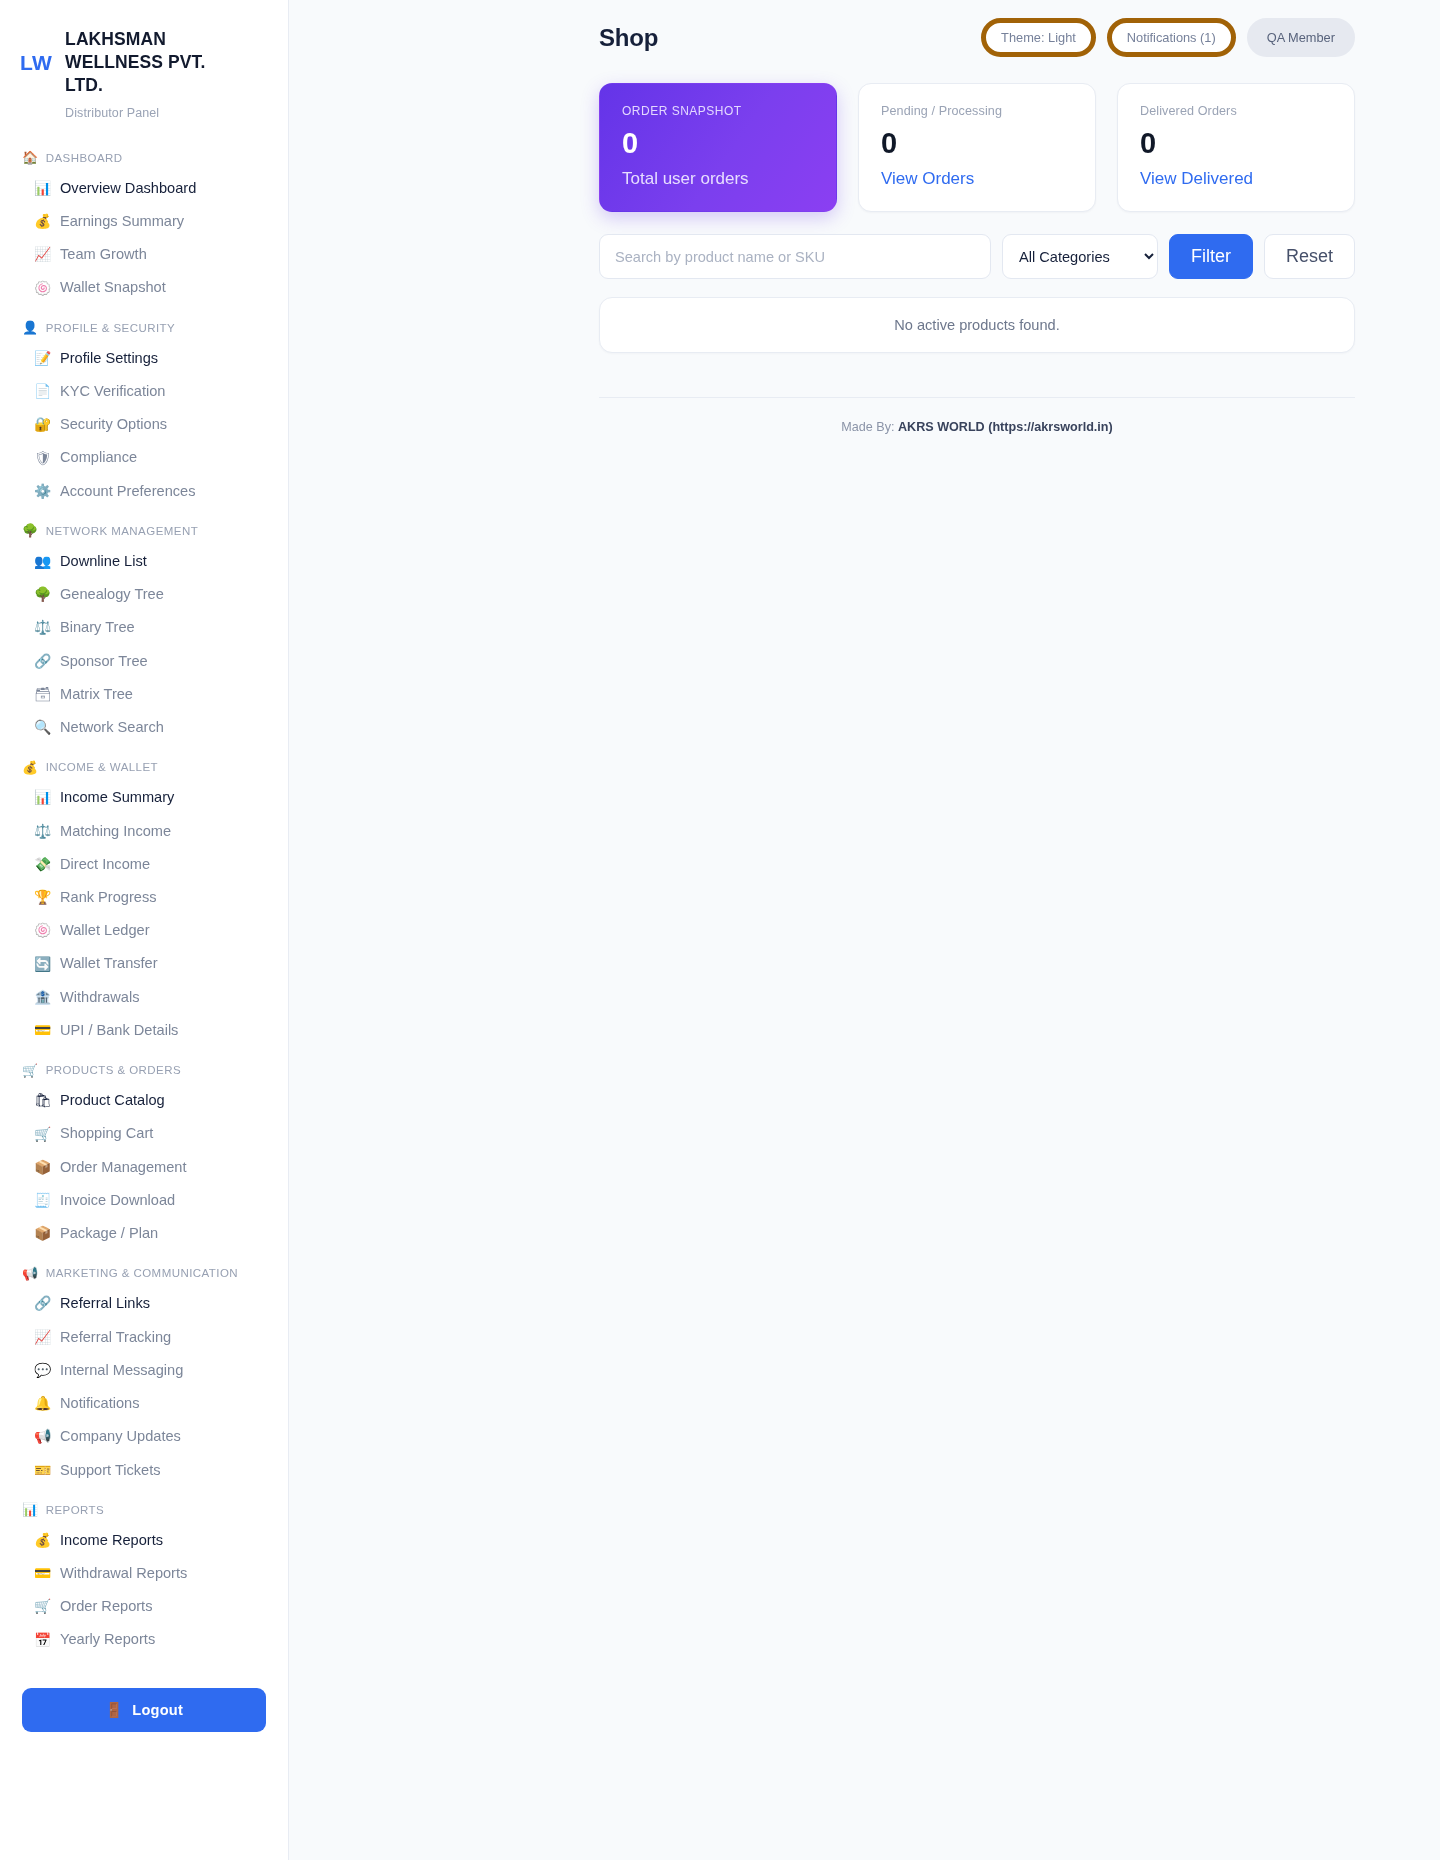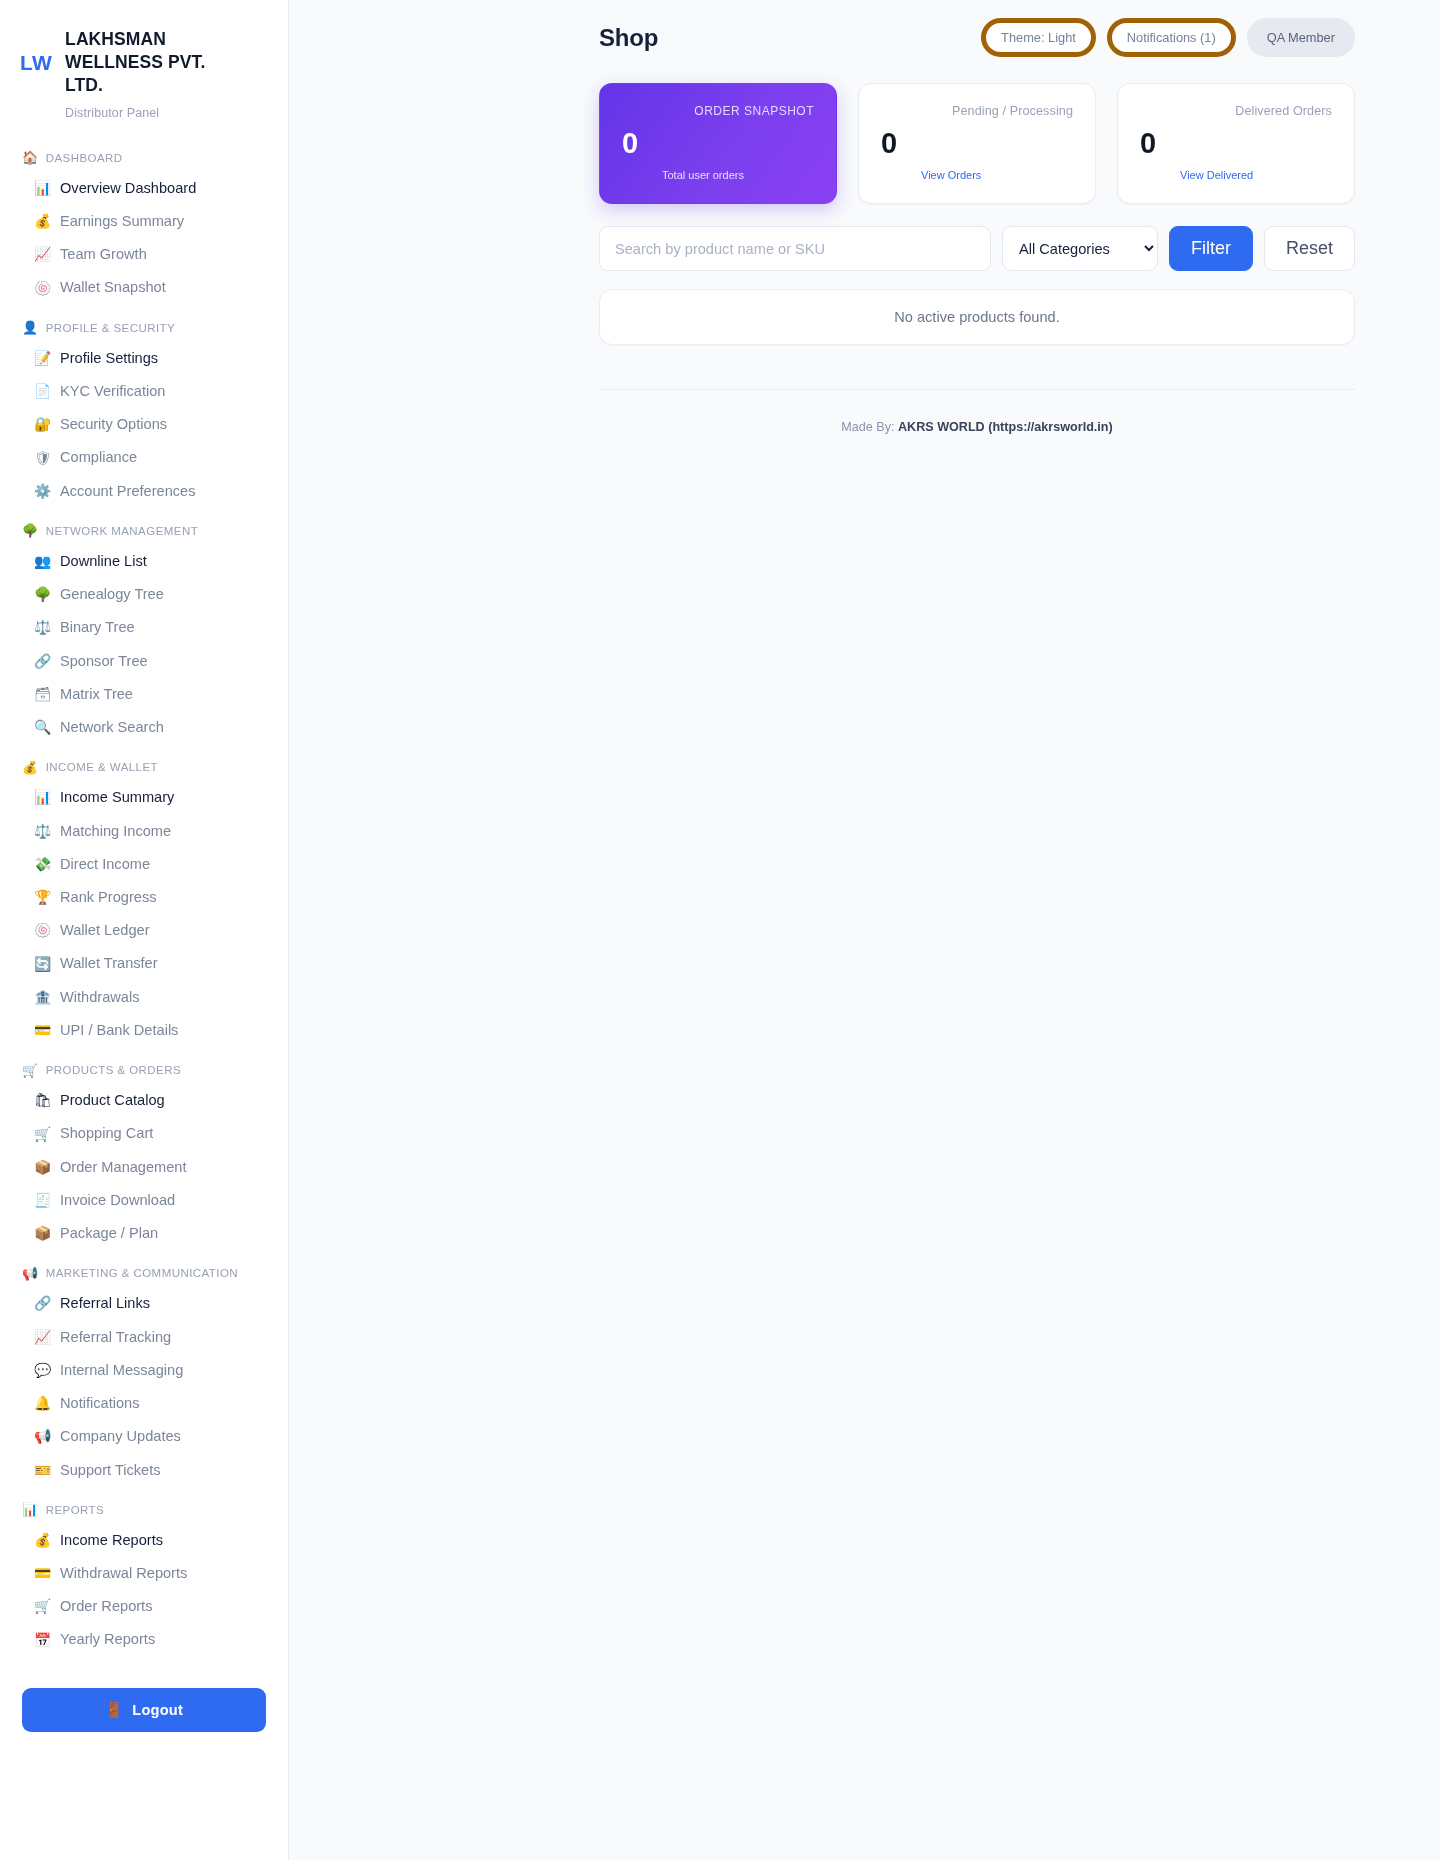--- a/index.html
+++ b/index.html
@@ -157,37 +157,36 @@
   }
   .stat.accent {
     background: linear-gradient(125deg, #6434e8 0%, #7b3fee 55%, #8b3ff2 100%);
     border-color: transparent;
     box-shadow: 0 6px 18px rgba(103,57,230,.25);
   }
   .stat-label {
     font-size: 12.6px;
     color: #9aa3b5;
     letter-spacing: .1px;
-    text-align: right;
   }
   .stat.accent .stat-label {
     color: #e3d8ff;
     text-transform: uppercase;
     letter-spacing: .5px;
     font-size: 12px;
   }
   .stat-value {
     font-size: 29px;
     font-weight: 700;
     color: #101828;
     margin-top: 10px;
     line-height: 1.05;
   }
   .stat.accent .stat-value { color: #ffffff; }
-  .stat-foot { margin-top: 11px; font-size: 11px; margin-left: 40px; }
+  .stat-foot { margin-top: 11px; font-size: 17px; }
   .stat-foot a { color: #2f6bf0; text-decoration: none; }
   .stat.accent .stat-foot { color: #e7ddff; }
 
   .filterbar {
     display: flex;
     gap: 11px;
     margin-top: 22px;
     align-items: stretch;
   }
   .search-input {
@@ -233,21 +232,21 @@
     padding: 19px 20px;
     text-align: center;
     font-size: 14.6px;
     color: #6d778c;
     box-shadow: 0 1px 2px rgba(20,30,60,.03);
   }
 
   .footer {
     margin-top: 44px;
     border-top: 1px solid #e8ecf3;
-    padding-top: 30px;
+    padding-top: 22px;
     text-align: center;
     font-size: 12.6px;
     color: #8b94a8;
   }
   .footer strong { color: #39435c; font-weight: 700; }
 </style>
 </head>
 <body>
 
 <div class="app">

